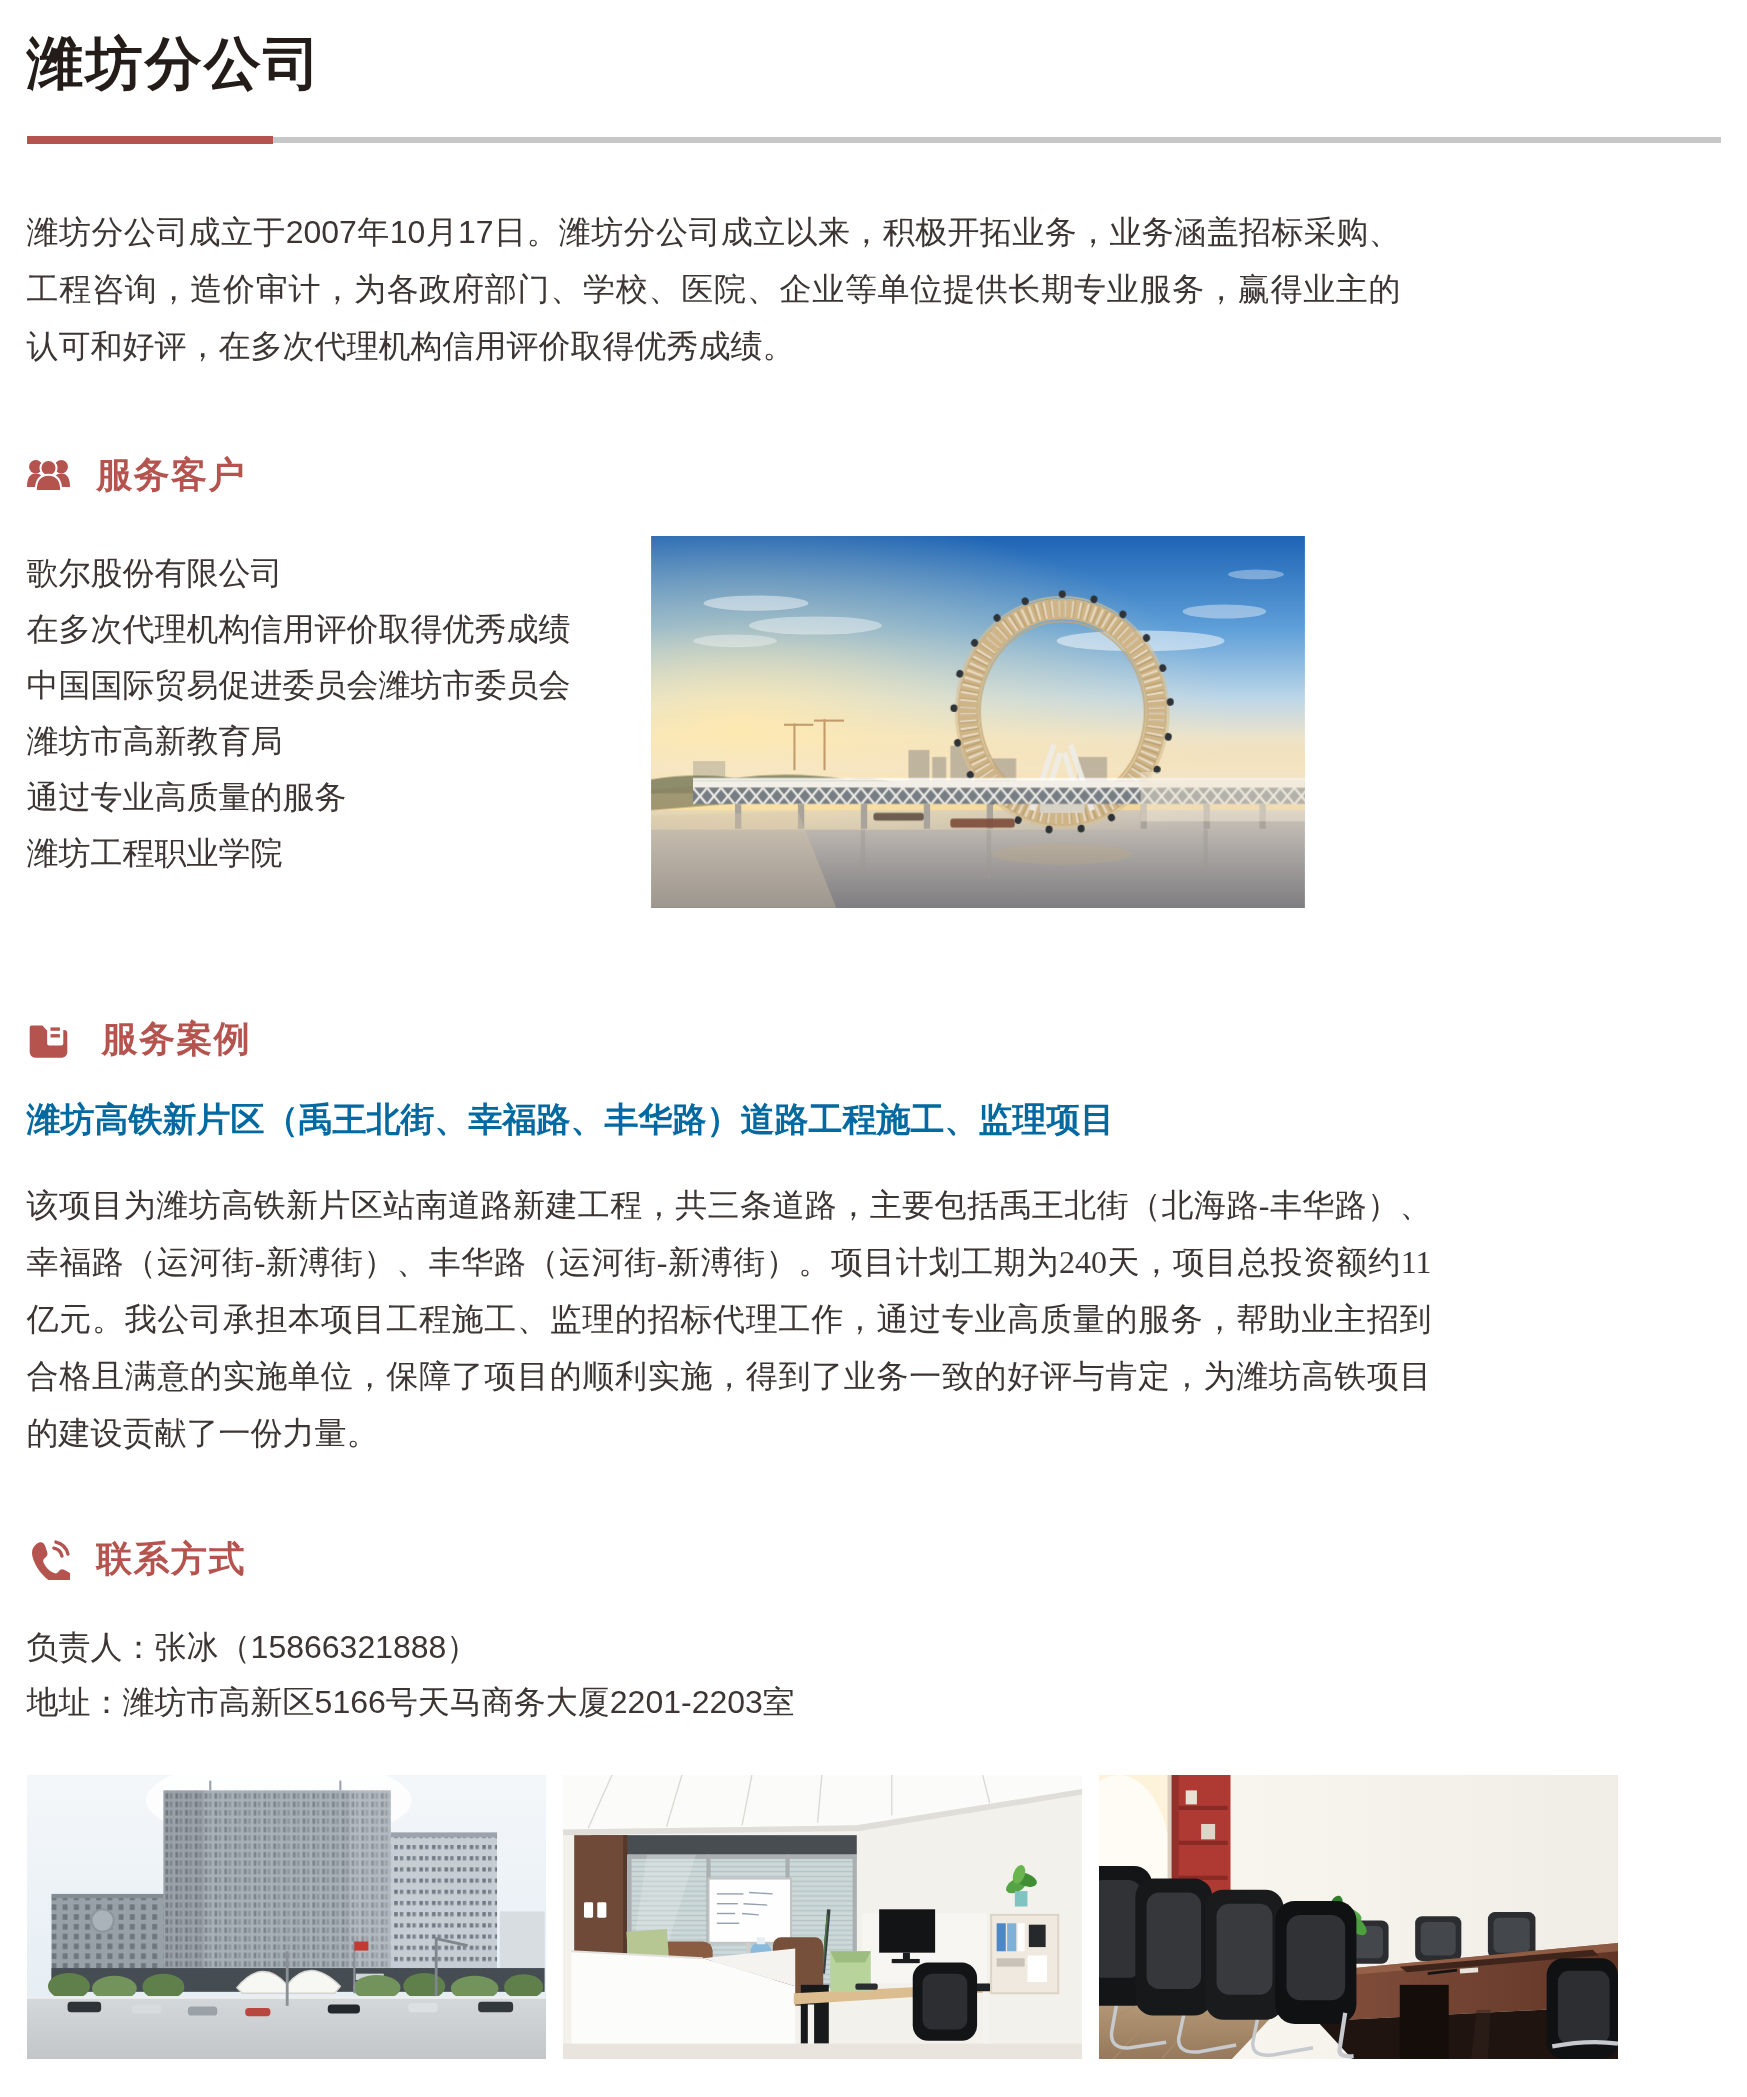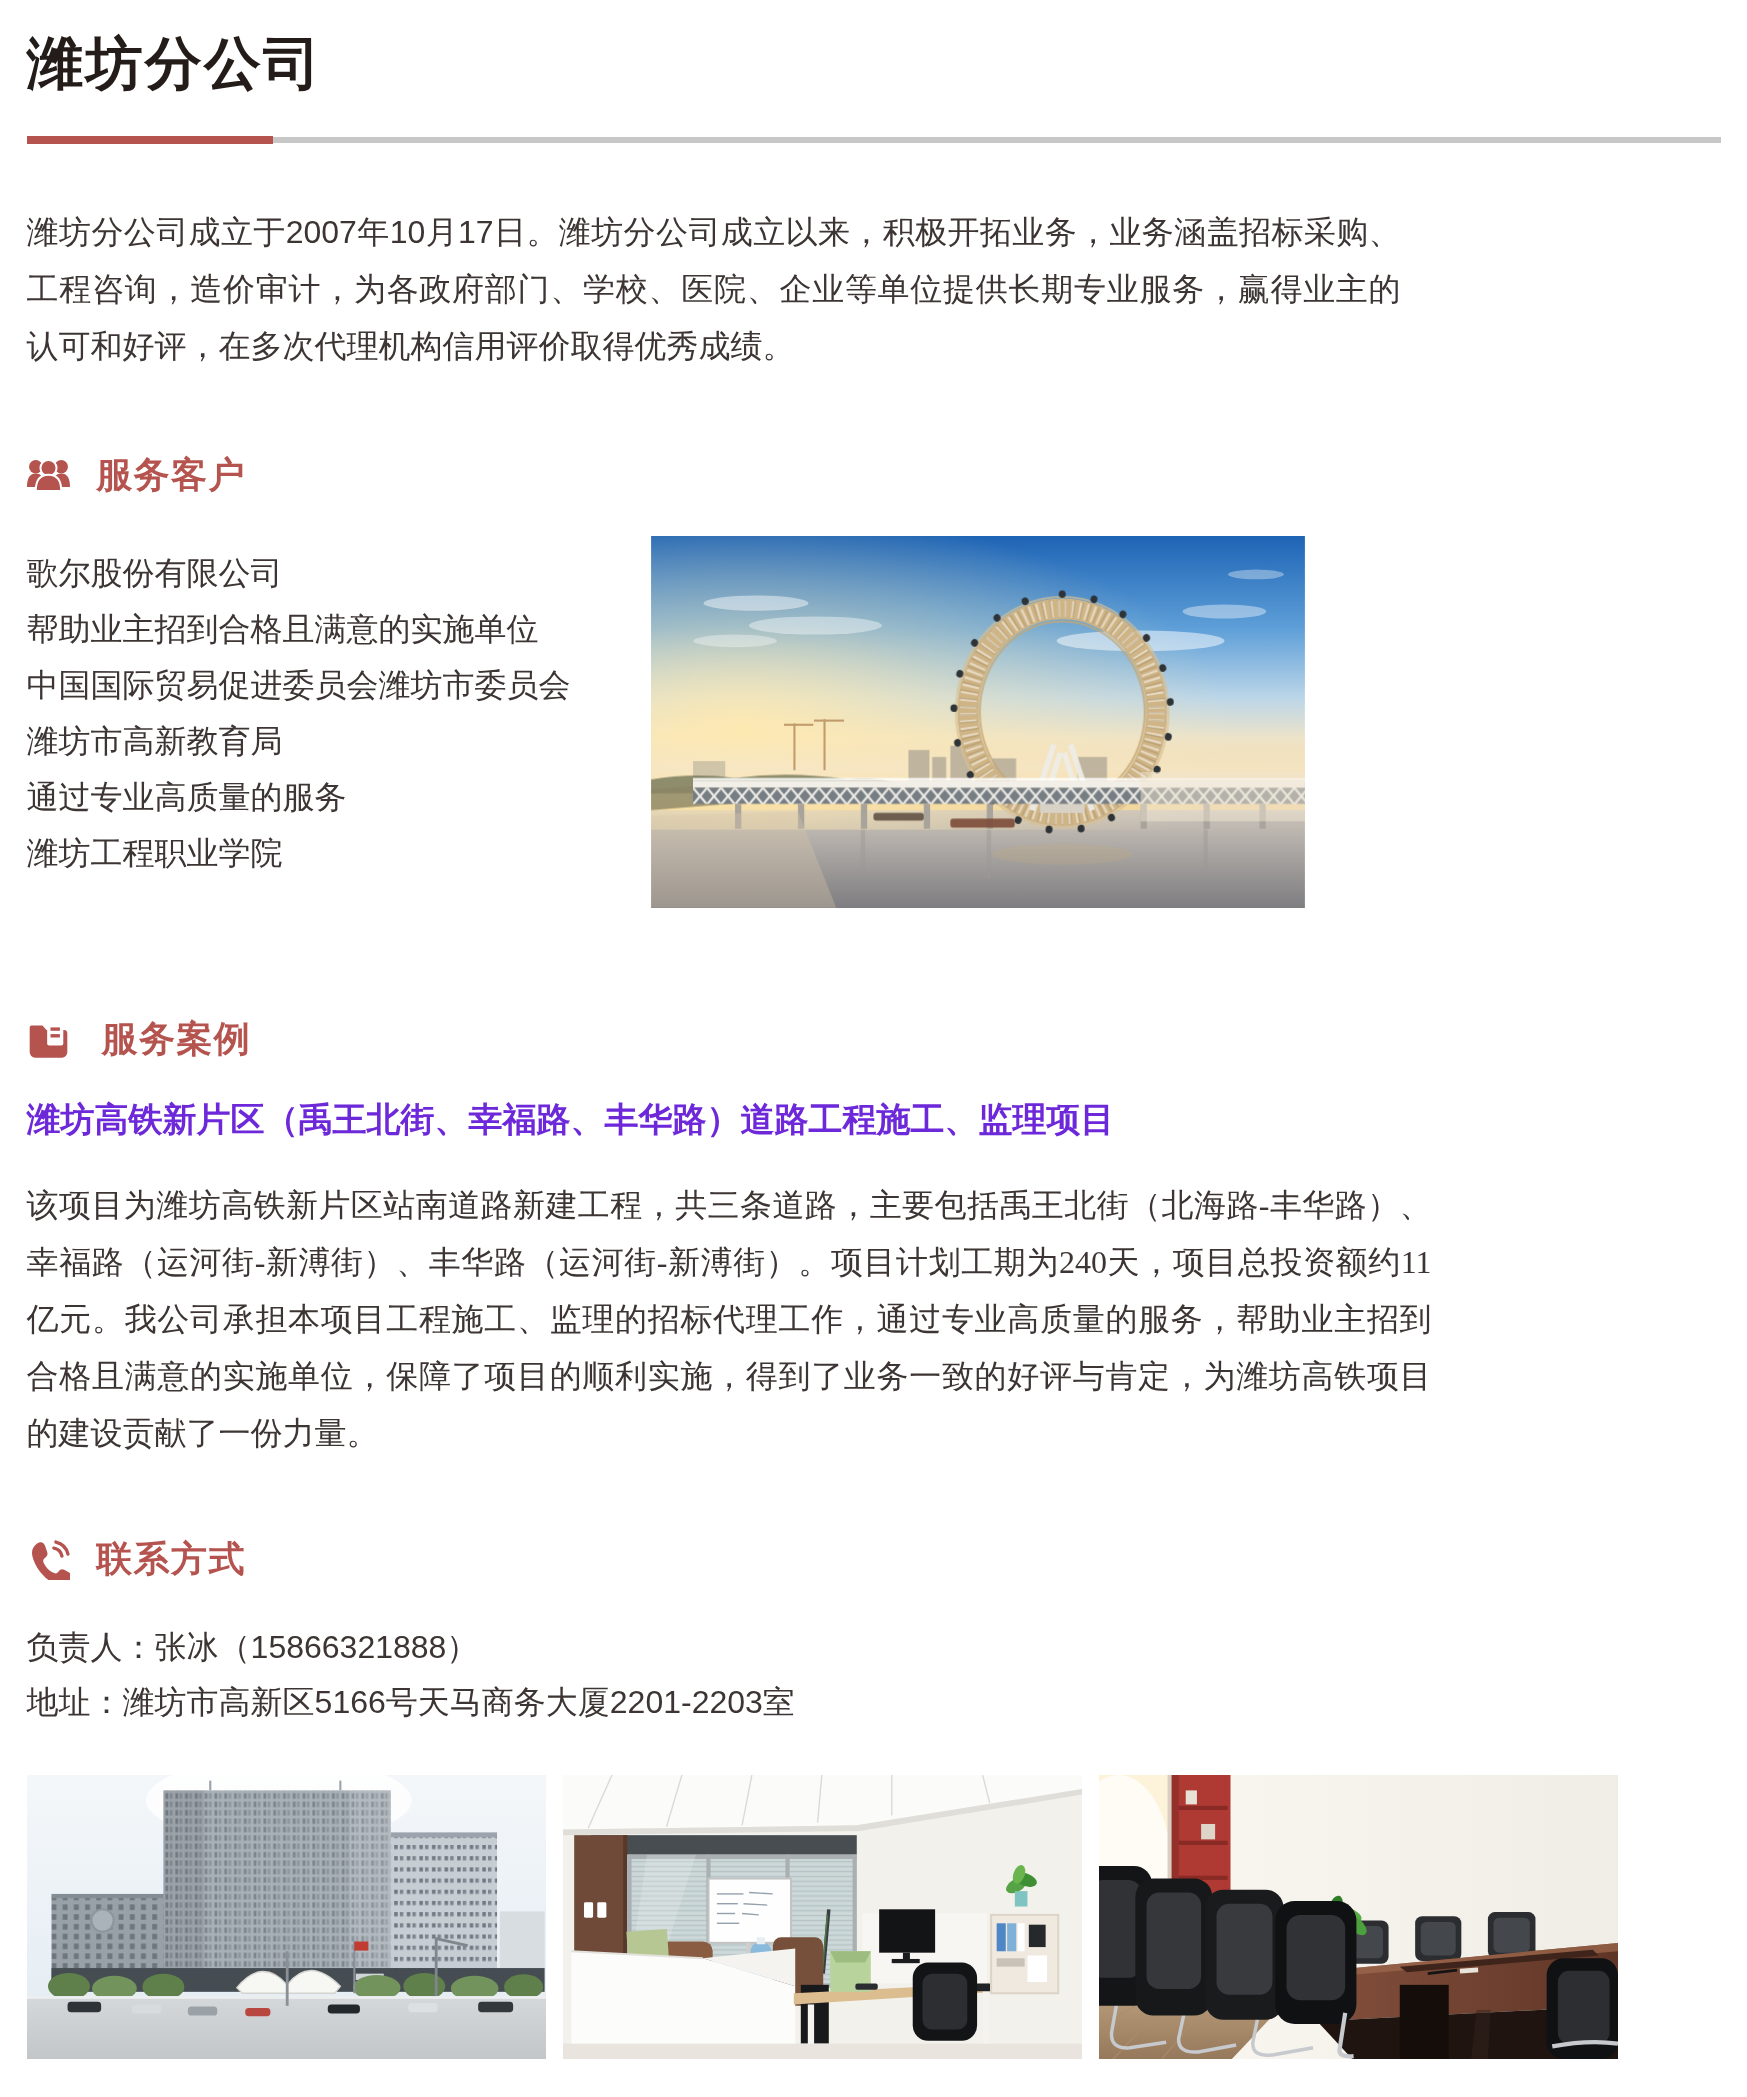--- a/index.html
+++ b/index.html
@@ -18,21 +18,21 @@
   .intro{margin:60px 0 0;max-width:1374px;font-size:32px;line-height:57px;text-align:justify;}
   .section-head{display:flex;align-items:center;gap:26.6px;}
   .section-head .icon{width:43px;height:41px;flex:0 0 auto;display:block;}
   .section-title{font-size:36px;font-weight:bold;color:#b5534f;letter-spacing:1.4px;}
   .mt-clients{margin-top:76px;}
   .mt-cases{margin-top:78px;gap:32px;}
   .mt-contact{margin-top:73px;}
   .clients-wrap{position:relative;margin-top:45px;height:392px;}
   .client-list{list-style:none;margin:0;padding:0;max-width:615px;font-size:32px;line-height:56px;}
   .hero{position:absolute;left:624px;top:-9.8px;width:654px;height:372px;display:block;}
-  .case-title{margin-top:36px;font-size:34px;line-height:39px;font-weight:bold;color:#6d28d9;}
+  .case-title{margin-top:36px;font-size:34px;line-height:39px;font-weight:bold;color:#0369a1;}
   .case-body{margin:38px 0 0;max-width:1405px;font-size:32px;line-height:57px;text-align:justify;font-family:Liberation Serif, serif;}
   .contact-lines{margin-top:36px;font-size:32px;line-height:55px;}
   .contact-lines p{margin:0;}
   .photos{display:flex;gap:17px;margin-top:45px;}
   .photo{width:519px;height:284px;display:block;flex:0 0 auto;}
 </style>
 </head>
 <body>
 
 <div class="content">
@@ -56,21 +56,21 @@
         <circle cx="32" cy="18" r="12" stroke="#ffffff" stroke-width="3"></circle>
         <path d="M13 52 q0 -24 19 -24 q19 0 19 24 z" stroke="#ffffff" stroke-width="3"></path>
       </g>
     </svg>
     <span class="section-title">服务客户</span>
   </div>
 
   <div class="clients-wrap">
     <ul class="client-list">
       <li>歌尔股份有限公司</li>
-      <li>帮助业主招到合格且满意的实施单位</li>
+      <li>在多次代理机构信用评价取得优秀成绩</li>
       <li>中国国际贸易促进委员会潍坊市委员会</li>
       <li>潍坊市高新教育局</li>
       <li>通过专业高质量的服务</li>
       <li>潍坊工程职业学院</li>
     </ul>
 
     <svg class="hero" viewBox="0 0 935 532" role="img" aria-label="潍坊渤海之眼无辐式摩天轮与跨河大桥照片">
       <defs>
         <linearGradient id="sky" x1="0" y1="0" x2="0" y2="1">
           <stop offset="0" stop-color="#1e64b5"></stop>

